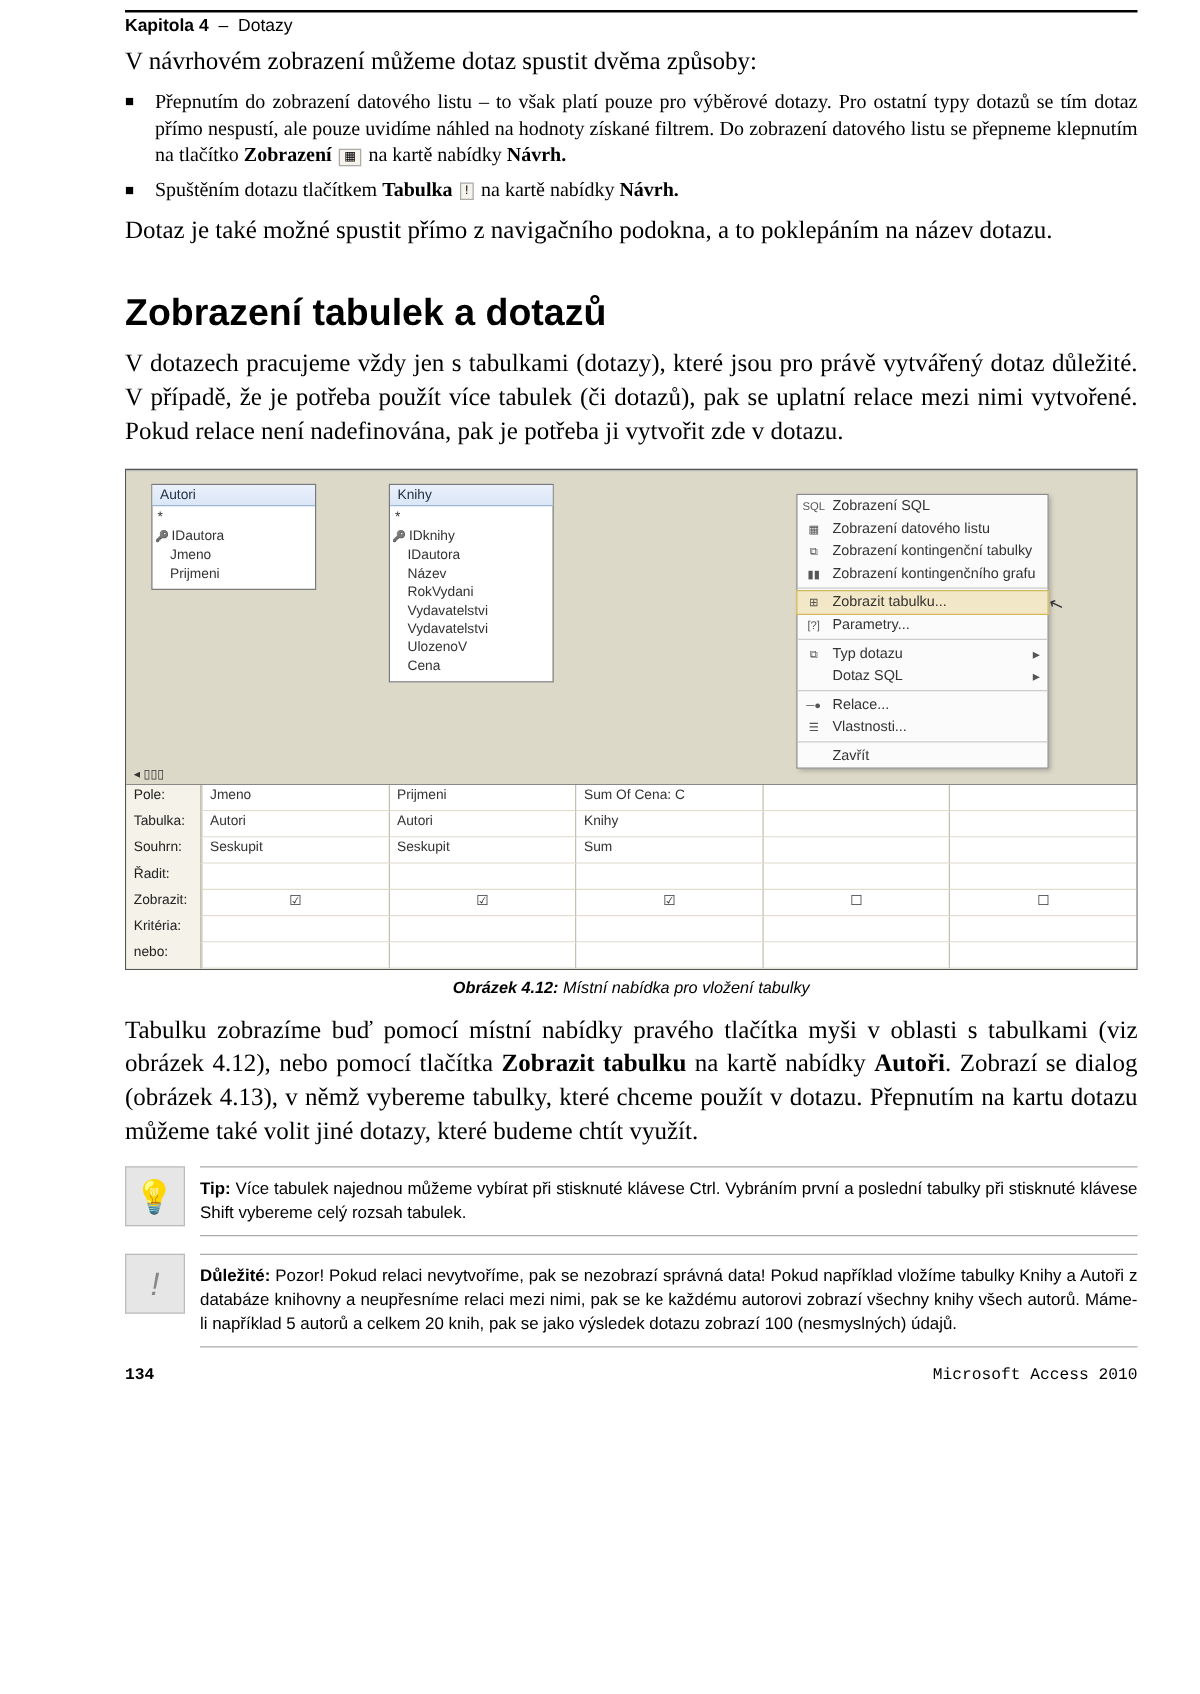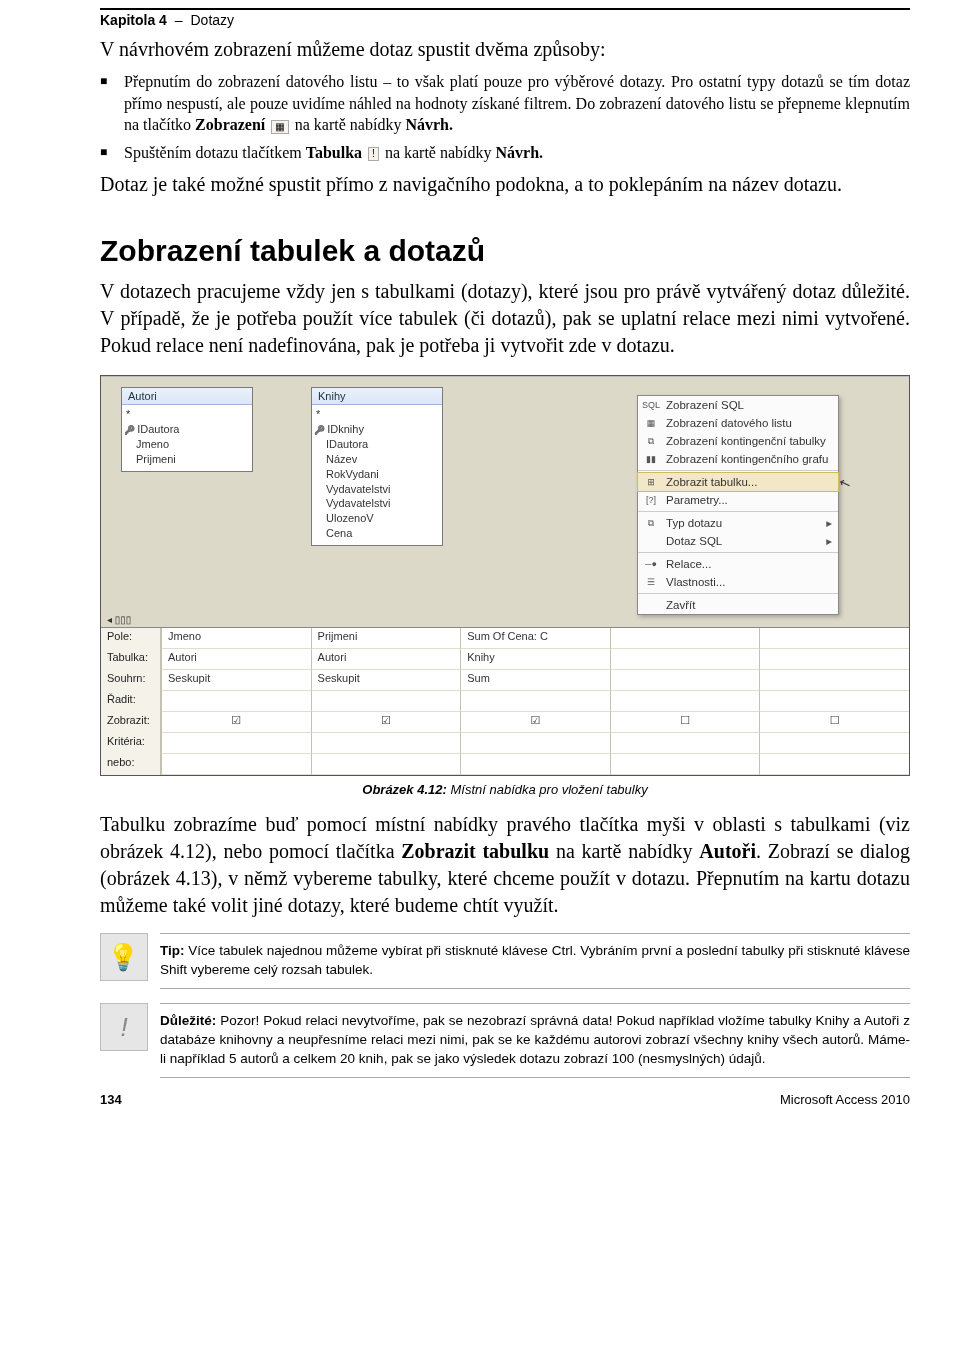--- a/index.html
+++ b/index.html
@@ -220,21 +220,21 @@
     border-top: 1px solid #aaa;
     border-bottom: 1px solid #aaa;
     padding: 8px 0;
     flex: 1;
     text-align: justify;
   }
   .callout .ctext b { font-weight: bold; }
   .page-foot {
     display:flex;
     justify-content: space-between;
-    font-family: Liberation Sans, sans-serif;
+    font-family: Liberation Mono, monospace;
     font-size: 13px;
     padding-bottom: 12px;
     align-items: flex-end;
   }
   .page-foot .pn { font-weight: bold; }
 </style>
 </head>
 <body>
 
 <div class="page">

